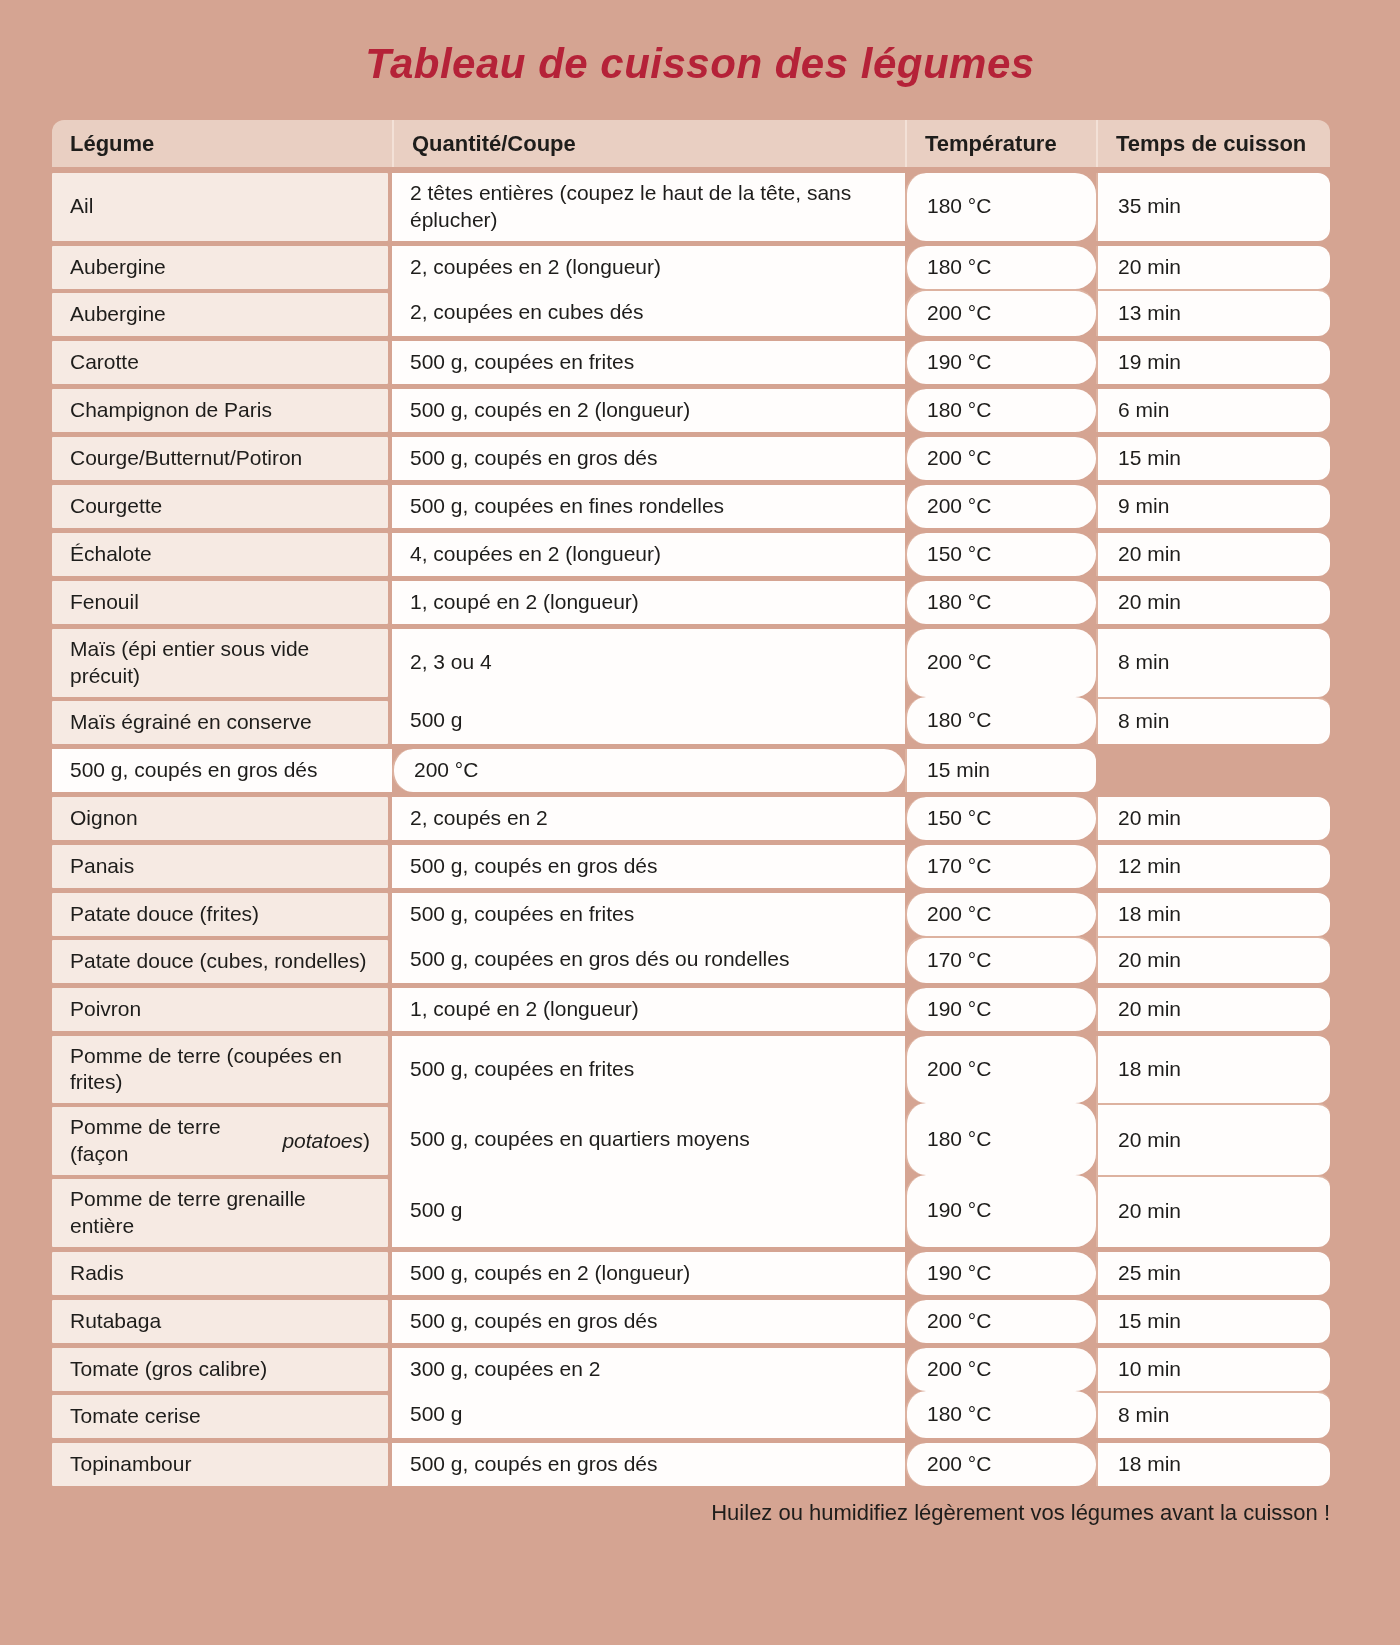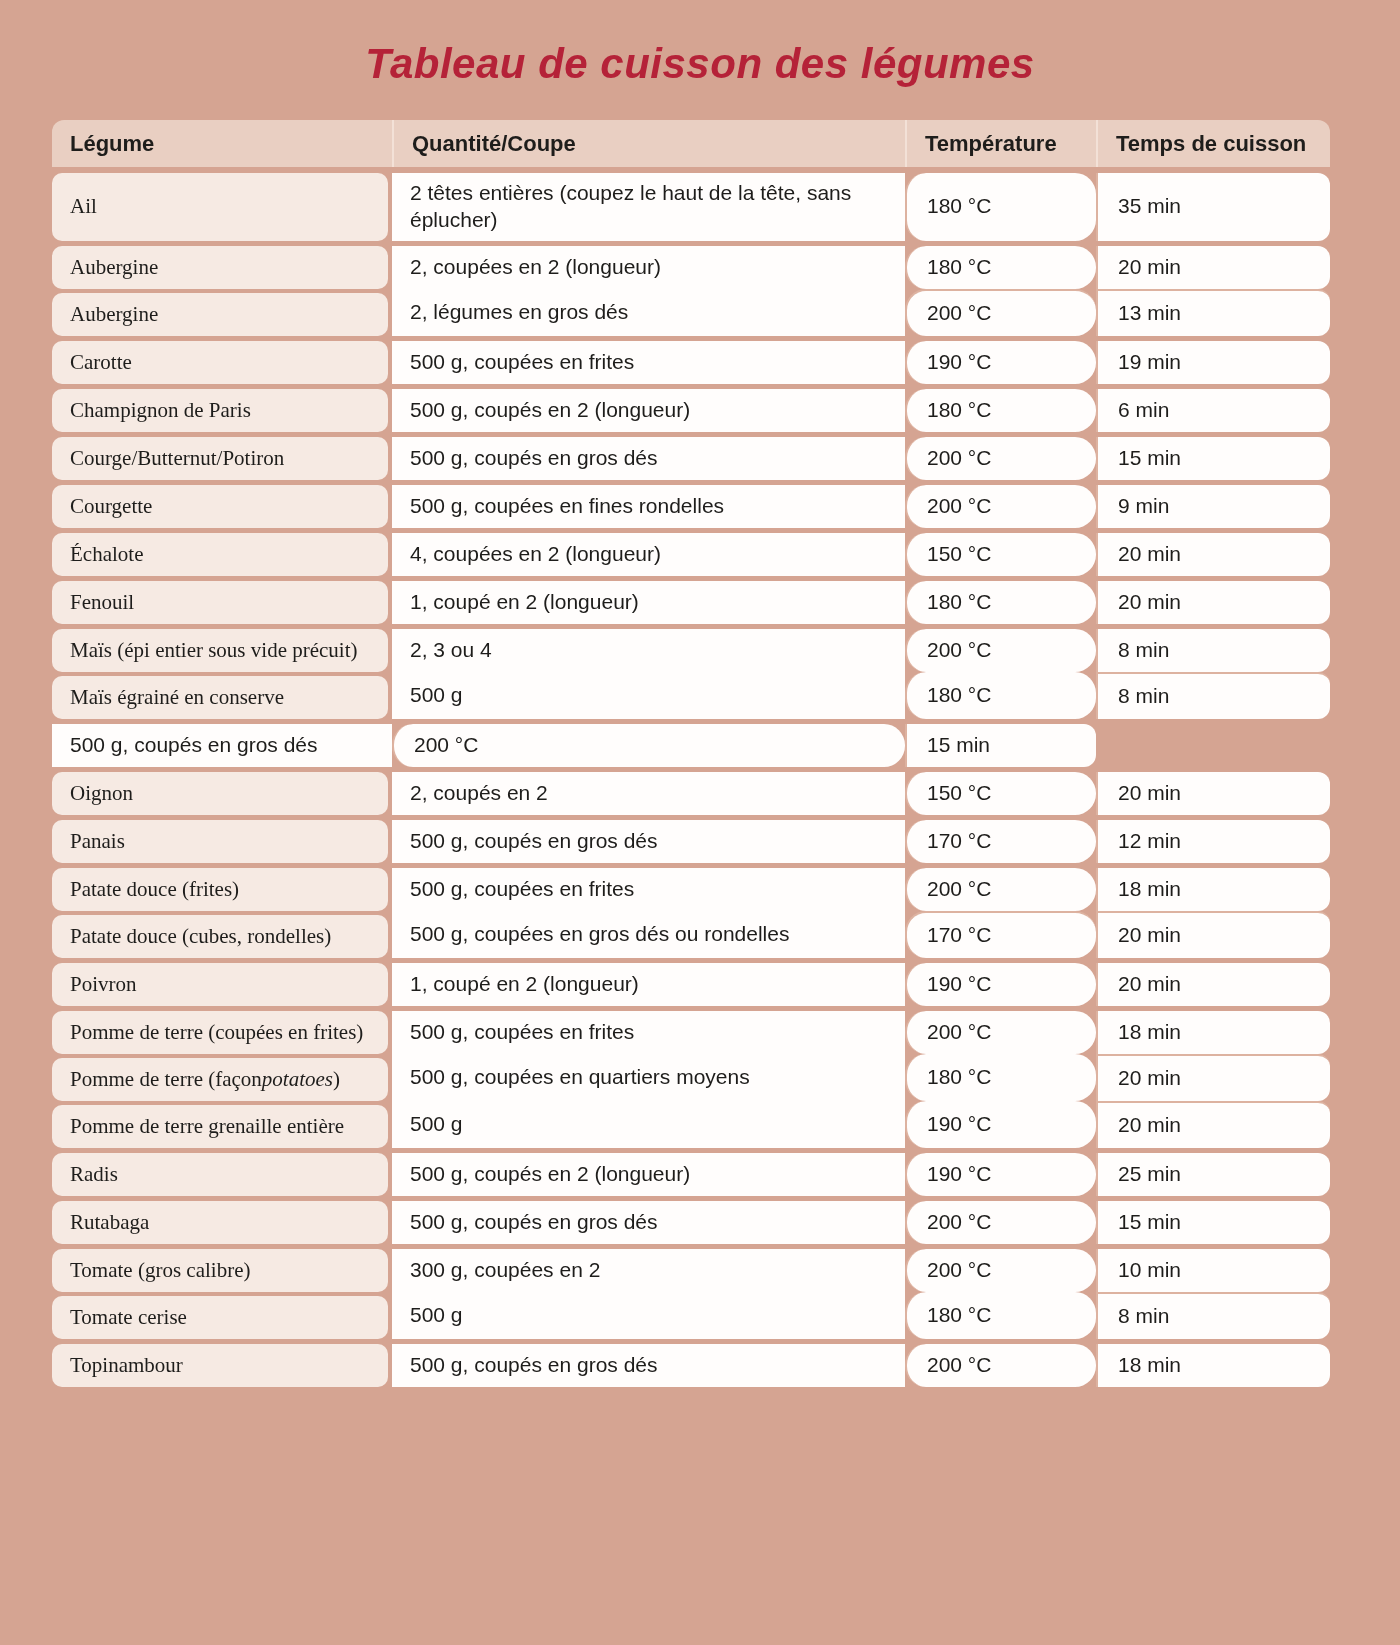--- a/index.html
+++ b/index.html
@@ -45,23 +45,22 @@
     font-size: 21px;
     line-height: 1.28;
     display: flex; align-items: center;
     min-height: 43px;
     padding: 7px 18px;
     box-sizing: border-box;
     background: var(--cell-bg, #fffdfc);
   }
   .cell.c1 {
     background: var(--legume-cell-bg, #f6eae3);
-    border-radius: 10px;
+    border-radius: 1px;
     margin-right: 4px;
-    font-family: Liberation Serif, serif;
   }
   .row.sep-cols34 .c1, .row.sep-col4 .c1 { margin-top: 4px; }
   .cell.c3 { border-left: 2px solid var(--line, #ddb2a0); padding-left: 20px; border-radius: 21px; }
   .cell.c4 { border-left: 2px solid var(--line, #ddb2a0); border-radius: 0 12px 12px 0; padding-left: 20px; }
   .row.sep-cols34 .c3, .row.sep-cols34 .c4, .row.sep-col4 .c4 { border-top: 2px solid var(--line, #ddb2a0); }
 
   .footer {
     margin-left: 52px; width: 1278px;
     margin-top: 14px;
     text-align: right;
@@ -90,21 +89,21 @@
           <div class="cell c4">35 min</div>
         </div>
         <div class="row sep-group">
           <div class="cell c1">Aubergine</div>
           <div class="cell c2">2, coupées en 2 (longueur)</div>
           <div class="cell c3">180 °C</div>
           <div class="cell c4">20 min</div>
         </div>
         <div class="row sep-cols34">
           <div class="cell c1">Aubergine</div>
-          <div class="cell c2">2, légumes en gros dés</div>
+          <div class="cell c2">2, coupées en cubes dés</div>
           <div class="cell c3">200 °C</div>
           <div class="cell c4">13 min</div>
         </div>
         <div class="row sep-group">
           <div class="cell c1">Carotte</div>
           <div class="cell c2">500 g, coupées en frites</div>
           <div class="cell c3">190 °C</div>
           <div class="cell c4">19 min</div>
         </div>
         <div class="row sep-group">
@@ -228,13 +227,14 @@
         </div>
         <div class="row sep-group">
           <div class="cell c1">Topinambour</div>
           <div class="cell c2">500 g, coupés en gros dés</div>
           <div class="cell c3">200 °C</div>
           <div class="cell c4">18 min</div>
         </div>
       </div>
   </div>
 
+  <div class="footer">Huilez ou humidifiez légèrement vos légumes avant la cuisson !</div>
 </div>
 
 </body></html>

